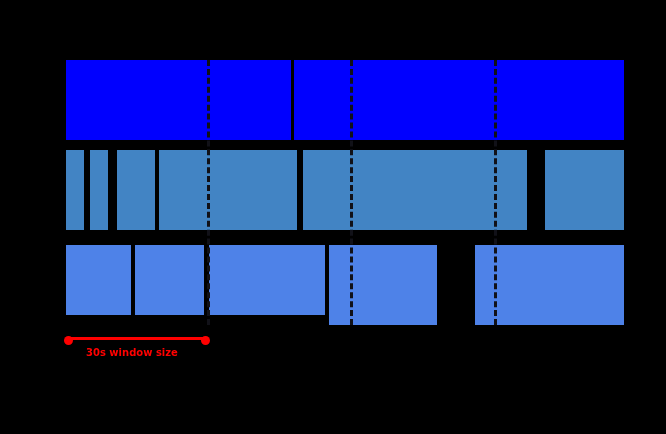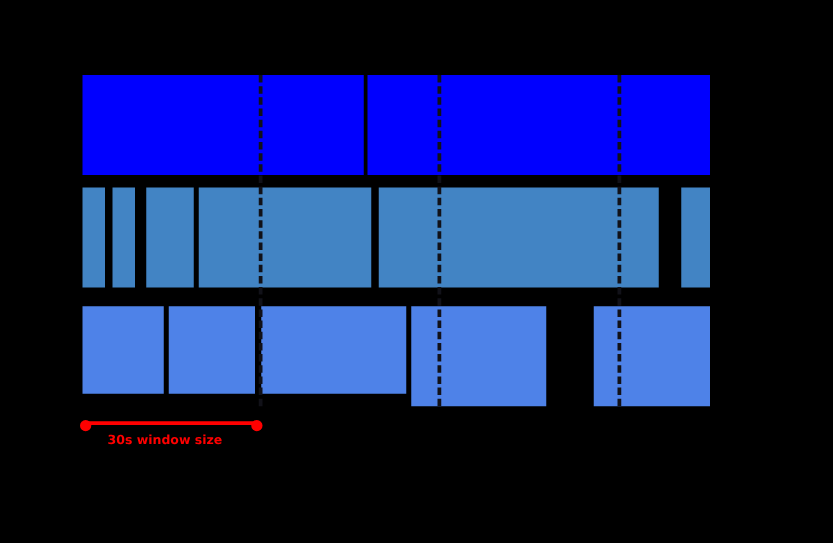--- a/index.html
+++ b/index.html
@@ -6,21 +6,21 @@
   html, body {
     margin: 0;
     padding: 0;
     background: #000000;
   }
   body {
     font-family: "DejaVu Sans", "Liberation Sans", sans-serif;
   }
   #stage {
     position: relative;
-    width: 568px;
+    width: 624px;
     height: 434px;
     background: #000000;
     overflow: hidden;
   }
   .plot-area {
     position: absolute;
     left: 0;
     top: 0;
     width: 666px;
     height: 434px;

